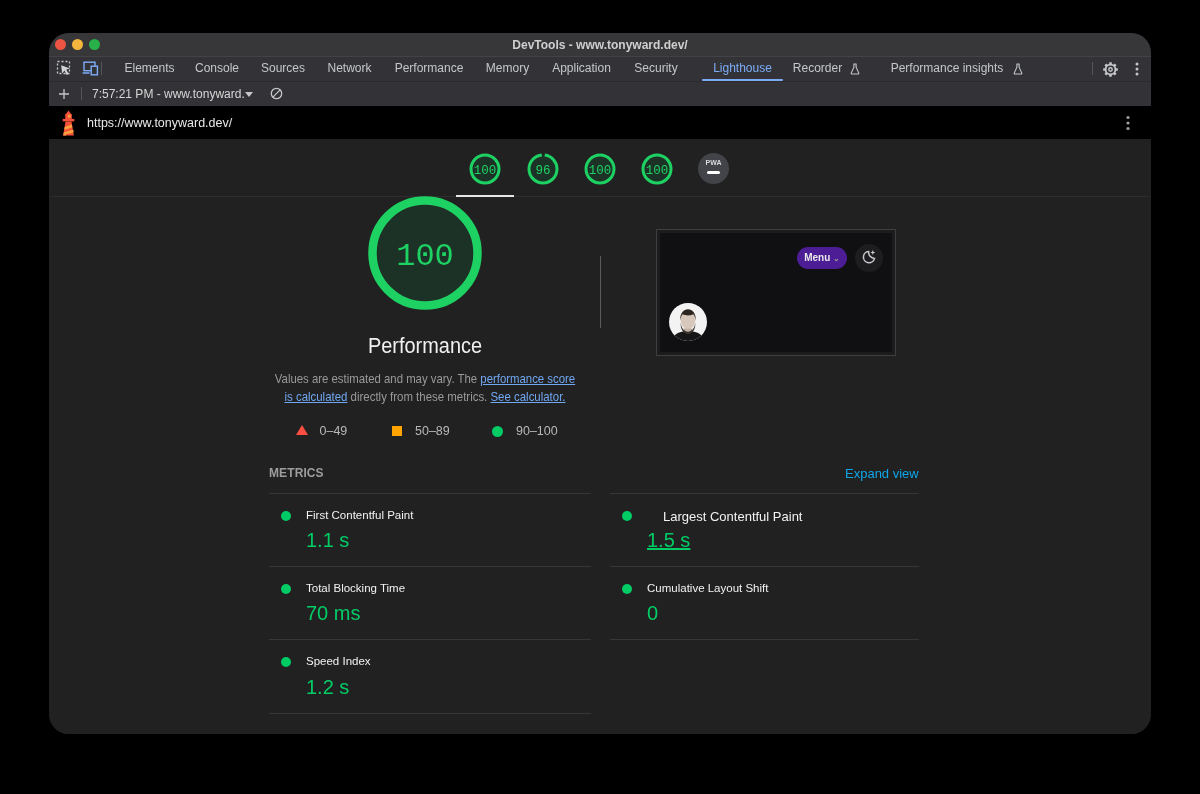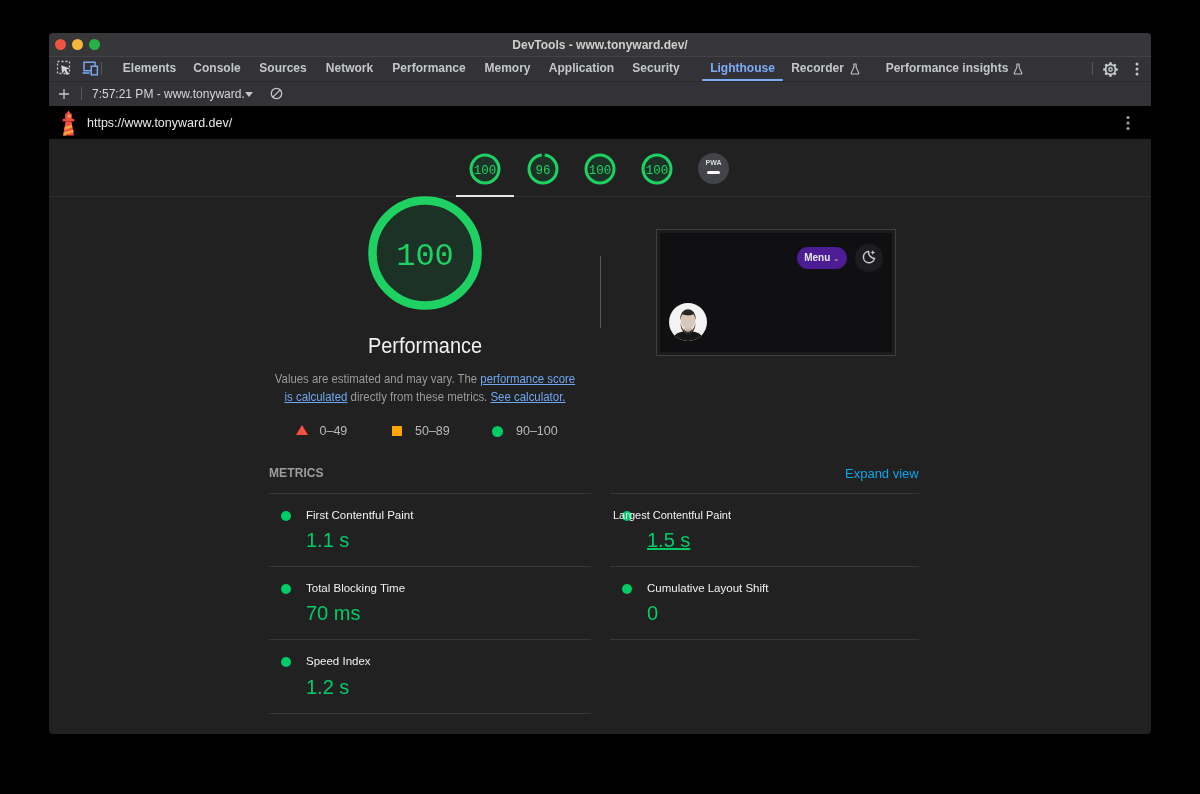--- a/index.html
+++ b/index.html
@@ -1,27 +1,27 @@
 <!DOCTYPE html>
 <html><head>
 <meta charset="utf-8">
 <style>
 html,body{margin:0;padding:0;background:#000;width:1200px;height:794px;overflow:hidden;}
 *{box-sizing:border-box;}
 body{font-family:"Liberation Sans",sans-serif;-webkit-font-smoothing:antialiased;}
-.window{position:absolute;left:49px;top:33px;width:1102px;height:701px;border-radius:4px;overflow:hidden;background:#212121;}
+.window{position:absolute;left:49px;top:33px;width:1102px;height:701px;border-radius:20px;overflow:hidden;background:#212121;}
 .titlebar{position:absolute;left:0;top:0;width:100%;height:23px;background:#373739;}
 .tl{position:absolute;top:6px;width:11px;height:11px;border-radius:50%;}
 .title{position:absolute;top:0;left:0;width:100%;height:23px;line-height:24px;text-align:center;color:#cfcfcf;font-size:12px;font-weight:bold;}
 .tabbar{position:absolute;left:0;top:23px;width:100%;height:25px;background:#333337;border-top:1px solid #434346;}
 .toolbar2{position:absolute;left:0;top:48px;width:100%;height:25px;background:#333337;border-top:1px solid #2a2a2d;}
 .urlrow{position:absolute;left:0;top:73px;width:100%;height:33px;background:#000;}
 .report{position:absolute;left:0;top:106px;width:100%;height:595px;background:#212121;}
 .summary{position:absolute;left:0;top:0;width:100%;height:58px;border-bottom:1px solid #2e2e2e;}
-.tab{position:absolute;top:0;height:25px;line-height:25px;font-size:12px;color:#c4c7ca;text-align:center;font-weight:bold;}
+.tab{position:absolute;top:0;height:25px;line-height:25px;font-size:12px;color:#c4c7ca;text-align:center;}
 .ic{position:absolute;}
 .vsep{position:absolute;width:1px;background:#55565a;}
 .scorecirc{position:absolute;}
 .metricline{position:absolute;height:1px;background:#373737;}
 .dot{position:absolute;width:10px;height:10px;border-radius:50%;background:#0c6;}
 a{color:#70a7f1;text-decoration:underline;}
 </style>
 </head>
 <body>
 <div class="window">
@@ -197,19 +197,19 @@
     <div style="position:absolute;left:257px;top:369.5px;font-size:11.5px;color:#f2f2f2;">First Contentful Paint</div>
     <div style="position:absolute;left:257px;top:390px;font-size:20px;color:#0c6;">1.1 s</div>
     <div class="dot" style="left:232.4px;top:444.5px;"></div>
     <div style="position:absolute;left:257px;top:442.5px;font-size:11.5px;color:#f2f2f2;">Total Blocking Time</div>
     <div style="position:absolute;left:257px;top:463px;font-size:20px;color:#0c6;">70 ms</div>
     <div class="dot" style="left:232.4px;top:518px;"></div>
     <div style="position:absolute;left:257px;top:516px;font-size:11.5px;color:#f2f2f2;">Speed Index</div>
     <div style="position:absolute;left:257px;top:536.5px;font-size:20px;color:#0c6;">1.2 s</div>
 
     <div class="dot" style="left:573.4px;top:371.5px;"></div>
-    <div style="position:absolute;left:564px;top:369.5px;font-size:11px;color:#f2f2f2;">Largest Contentful Paint</div>
+    <div style="position:absolute;left:614px;top:369.5px;font-size:13px;color:#f2f2f2;">Largest Contentful Paint</div>
     <div style="position:absolute;left:598px;top:390px;font-size:20px;color:#0c6;text-decoration:underline;">1.5 s</div>
     <div class="dot" style="left:573.4px;top:444.5px;"></div>
     <div style="position:absolute;left:598px;top:442.5px;font-size:11.5px;color:#f2f2f2;">Cumulative Layout Shift</div>
     <div style="position:absolute;left:598px;top:463px;font-size:20px;color:#0c6;">0</div>
   </div>
 </div>
 
 </body></html>

